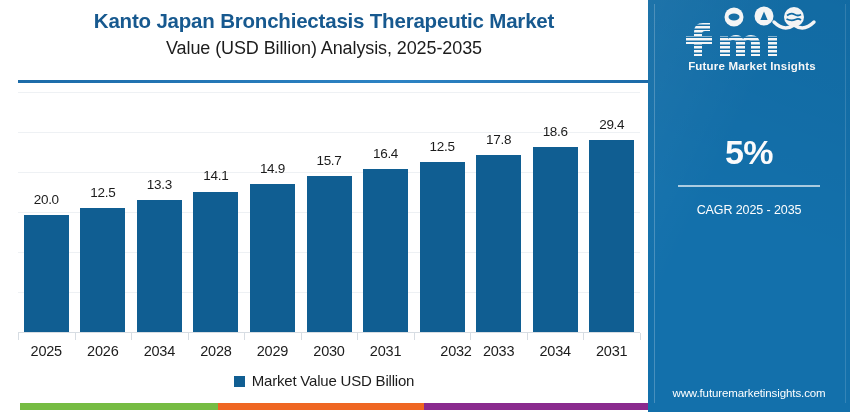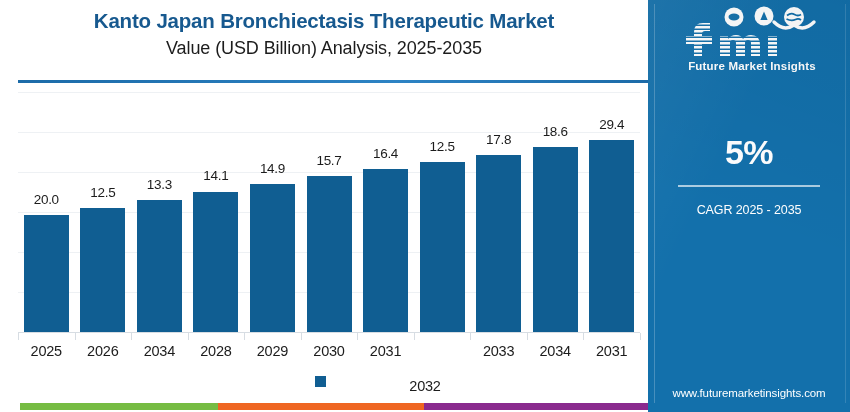--- a/index.html
+++ b/index.html
@@ -262,21 +262,21 @@
         <div class="bar" style="left: 288.5px; height: 157px; background: rgb(16, 94, 146);"></div>
         <div class="bar" style="left: 345.045px; height: 164px; background: rgb(16, 94, 146);"></div>
         <div class="bar" style="left: 401.591px; height: 171px; background: rgb(16, 94, 146);"></div>
         <div class="bar" style="left: 458.136px; height: 178px; background: rgb(16, 94, 146);"></div>
         <div class="bar" style="left: 514.682px; height: 186px; background: rgb(16, 94, 146);"></div>
         <div class="bar" style="left: 571.227px; height: 193px; background: rgb(16, 94, 146);"></div>
       </div>
     <div id="axis-line"></div>
 
     <div id="legend">
-      <span id="legend-swatch"></span>
+      <span id="legend-swatch"></span><span id="legend-label">Market Value USD Billion</span>
     </div>
   <div class="bar-label" style="left: 16.2727px; top: 192px;">20.0</div>
       <div class="x-label" style="left: 16.2727px;">2025</div>
       <div class="tick" style="left: 18px;"></div>
       <div class="bar-label" style="left: 72.8182px; top: 185px;">12.5</div>
       <div class="x-label" style="left: 72.8182px;">2026</div>
       <div class="tick" style="left: 74.5455px;"></div>
       <div class="bar-label" style="left: 129.364px; top: 177px;">13.3</div>
       <div class="x-label" style="left: 129.364px;">2034</div>
       <div class="tick" style="left: 131.091px;"></div>
@@ -286,21 +286,21 @@
       <div class="bar-label" style="left: 242.455px; top: 161px;">14.9</div>
       <div class="x-label" style="left: 242.455px;">2029</div>
       <div class="tick" style="left: 244.182px;"></div>
       <div class="bar-label" style="left: 299px; top: 153px;">15.7</div>
       <div class="x-label" style="left: 299px;">2030</div>
       <div class="tick" style="left: 300.727px;"></div>
       <div class="bar-label" style="left: 355.545px; top: 146px;">16.4</div>
       <div class="x-label" style="left: 355.545px;">2031</div>
       <div class="tick" style="left: 357.273px;"></div>
       <div class="bar-label" style="left: 412.091px; top: 139px;">12.5</div>
-      <div class="x-label" style="left: 395px; margin-top: 35px;">2032</div>
+      <div class="x-label" style="left: 426px;">2032</div>
       <div class="tick" style="left: 413.818px;"></div>
       <div class="bar-label" style="left: 468.636px; top: 132px;">17.8</div>
       <div class="x-label" style="left: 468.636px;">2033</div>
       <div class="tick" style="left: 470.364px;"></div>
       <div class="bar-label" style="left: 525.182px; top: 124px;">18.6</div>
       <div class="x-label" style="left: 525.182px;">2034</div>
       <div class="tick" style="left: 526.909px;"></div>
       <div class="bar-label" style="left: 581.727px; top: 117px;">29.4</div>
       <div class="x-label" style="left: 581.727px;">2031</div>
       <div class="tick" style="left: 583.455px;"></div>

